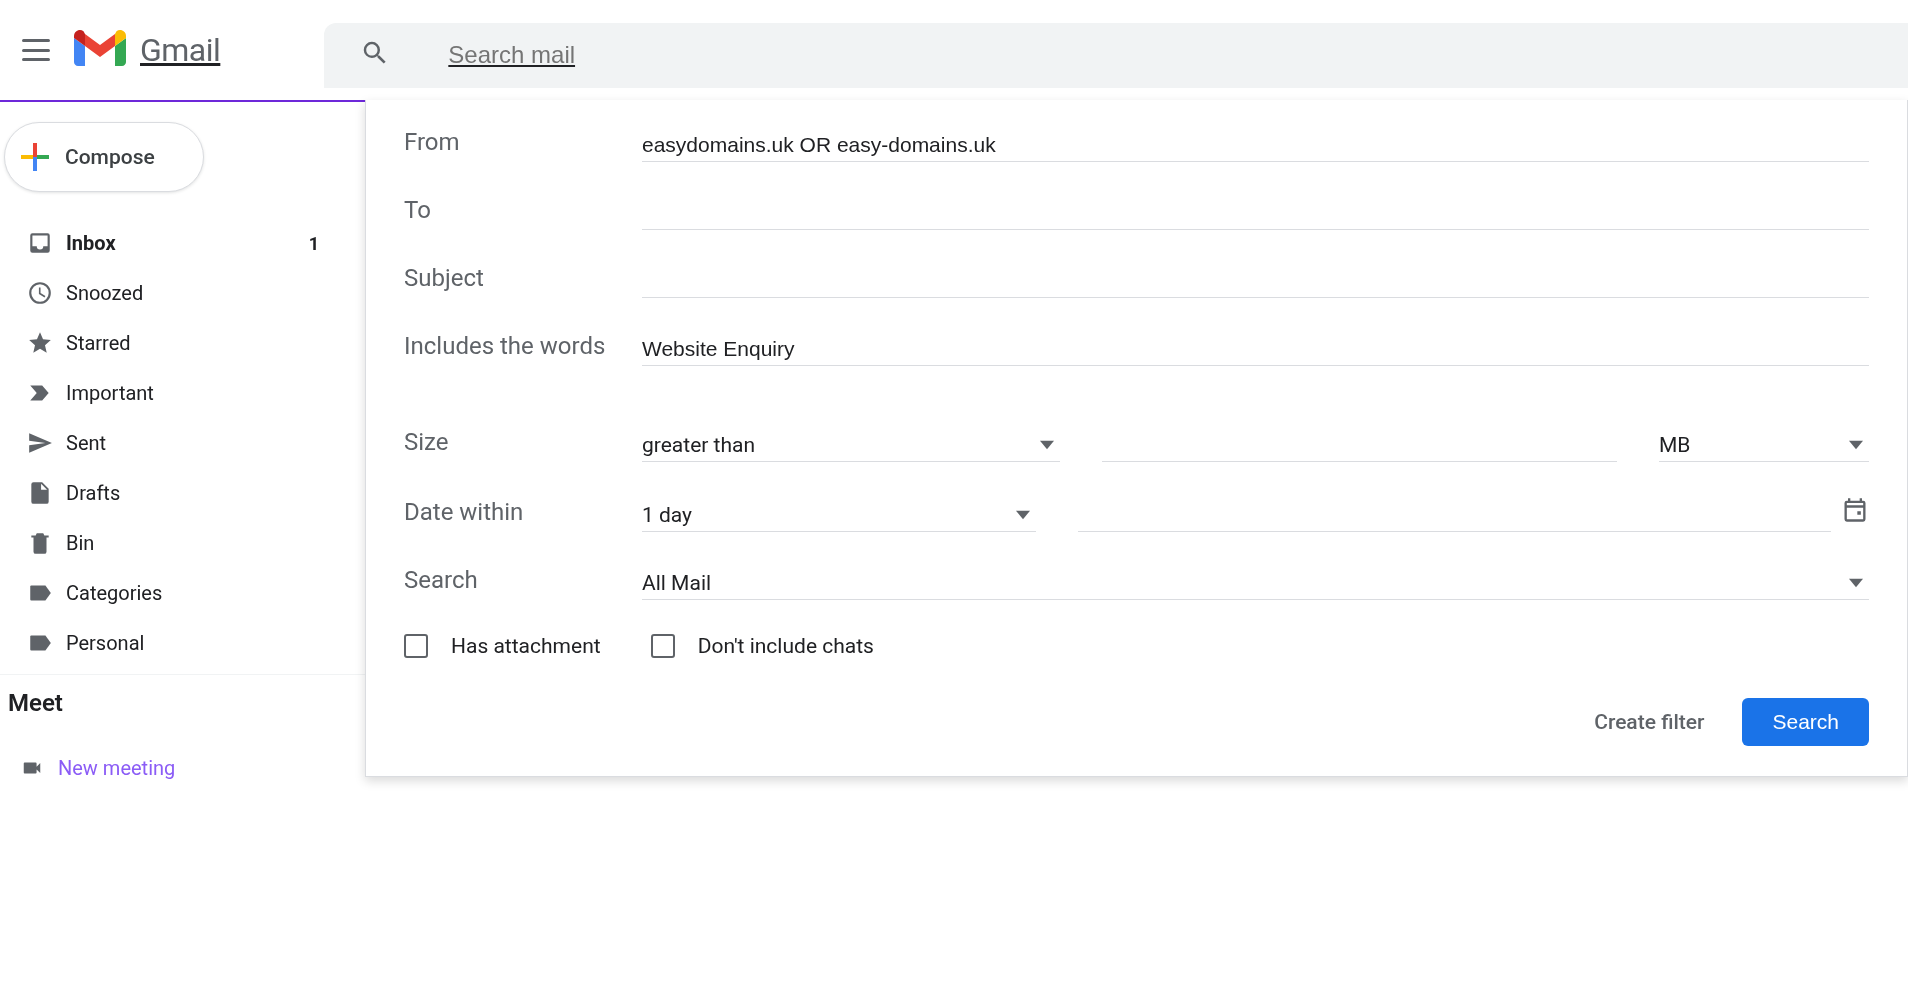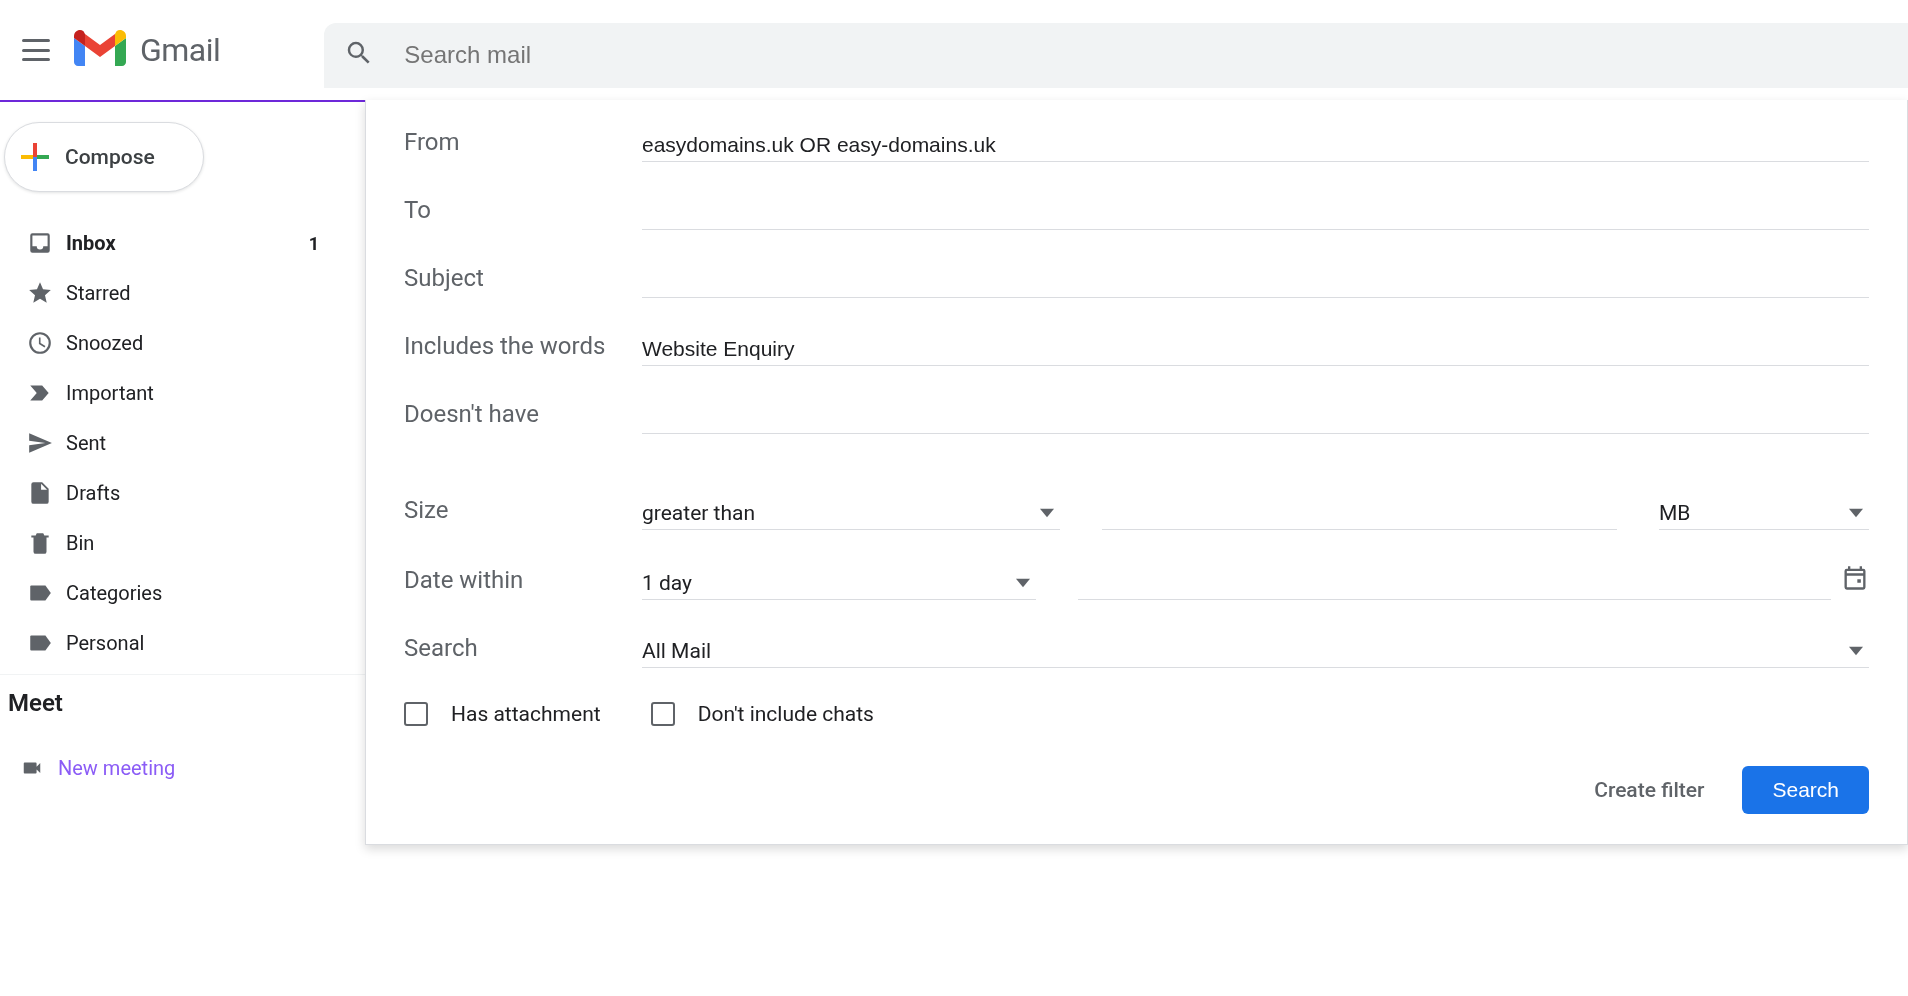--- a/index.html
+++ b/index.html
@@ -11,20 +11,21 @@
     width: 1908px;
     height: 996px;
     overflow: hidden;
   }
   
   .header {
     display: flex;
     align-items: center;
     height: 100px;
     padding-left: 8px;
+    text-decoration: underline;
   }
   .hamburger-btn {
     width: 56px; height: 56px;
     display:flex;align-items:center;justify-content:center;
     border-radius:50%;
     cursor:pointer;
   }
   .hamburger-icon {
     width: 28px; height: 22px;
     display:flex;flex-direction:column;justify-content:space-between;
@@ -40,22 +41,23 @@
   .search-wrap {
     margin-left: 104px;
     flex:1;
     height:65px;
     background:#f1f3f4;
     border-top-left-radius:12px;
     border-top-right-radius:0;
     border-bottom-left-radius:0;
     border-bottom-right-radius:0;
     display:flex;align-items:center;
-    padding-left:20px;
+    padding-left:36px;
     margin-top:10px;
+    gap:28px;
   }
   .search-icon svg{width:30px;height:30px;fill:#5f6368;}
   .search-input {
     border:none;background:transparent;
     font-size:24px;color:#5f6368;
     margin-left:30px;outline:none;flex:1;
   }
 
   
   .main { display:flex; height:calc(100% - 100px); }
@@ -213,32 +215,32 @@
             <svg viewBox="0 0 24 24">
               <path d="M19 3H5a2 2 0 00-2 2v14a2 2 0 002 2h14a2 2 0 002-2V5a2 2 0 00-2-2zm0 12h-4a3 3 0 01-6 0H5V5h14v10z"></path>
             </svg>
           </span>
           <span class="label">Inbox</span>
           <span class="count">1</span>
         </li>
         <li class="nav-item">
           <span class="icon-slot">
             <svg viewBox="0 0 24 24">
+              <path d="M12 2a10 10 0 1010 10A10 10 0 0012 2zm0 18a8 8 0 118-8 8 8 0 01-8 8zm.5-13H11v6l5.2 3.1.8-1.3-4.5-2.7z"></path>
+            </svg>
+          </span>
+          <span class="label">Snoozed</span>
+        </li>
+        <li class="nav-item">
+          <span class="icon-slot">
+            <svg viewBox="0 0 24 24">
               <path d="M12 17.3L18.2 21l-1.6-7L22 9.2l-7.2-.6L12 2 9.2 8.6 2 9.2l5.4 4.8L5.8 21z"></path>
             </svg>
           </span>
           <span class="label">Starred</span>
-        </li>
-        <li class="nav-item">
-          <span class="icon-slot">
-            <svg viewBox="0 0 24 24">
-              <path d="M12 2a10 10 0 1010 10A10 10 0 0012 2zm0 18a8 8 0 118-8 8 8 0 01-8 8zm.5-13H11v6l5.2 3.1.8-1.3-4.5-2.7z"></path>
-            </svg>
-          </span>
-          <span class="label">Snoozed</span>
         </li>
         <li class="nav-item">
           <span class="icon-slot">
             <svg viewBox="0 0 24 24">
               <path d="M3 5h11l6 7-6 7H3l6-7-6-7z"></path>
             </svg>
           </span>
           <span class="label">Important</span>
         </li>
         <li class="nav-item">
@@ -316,24 +318,20 @@
       <div class="frow">
         <div class="flabel">Subject</div>
         <input class="finput" value="" style="">
       </div>
 
       <div class="frow">
         <div class="flabel">Includes the words</div>
         <input class="finput" value="Website Enquiry" style="">
       </div>
 
-      <div class="frow">
-        <div class="flabel">Doesn't have</div>
-        <input class="finput" value="" style="">
-      </div>
 
       <div class="frow">
         <div class="flabel">Size</div>
         <div class="fselect size-op">
           <span>greater than</span>
           <span class="caret"><svg viewBox="0 0 10 6">
                 <path d="M0 0l5 6 5-6z"></path>
               </svg></span>
         </div>
         <input class="finput size-val" value="" style="">

